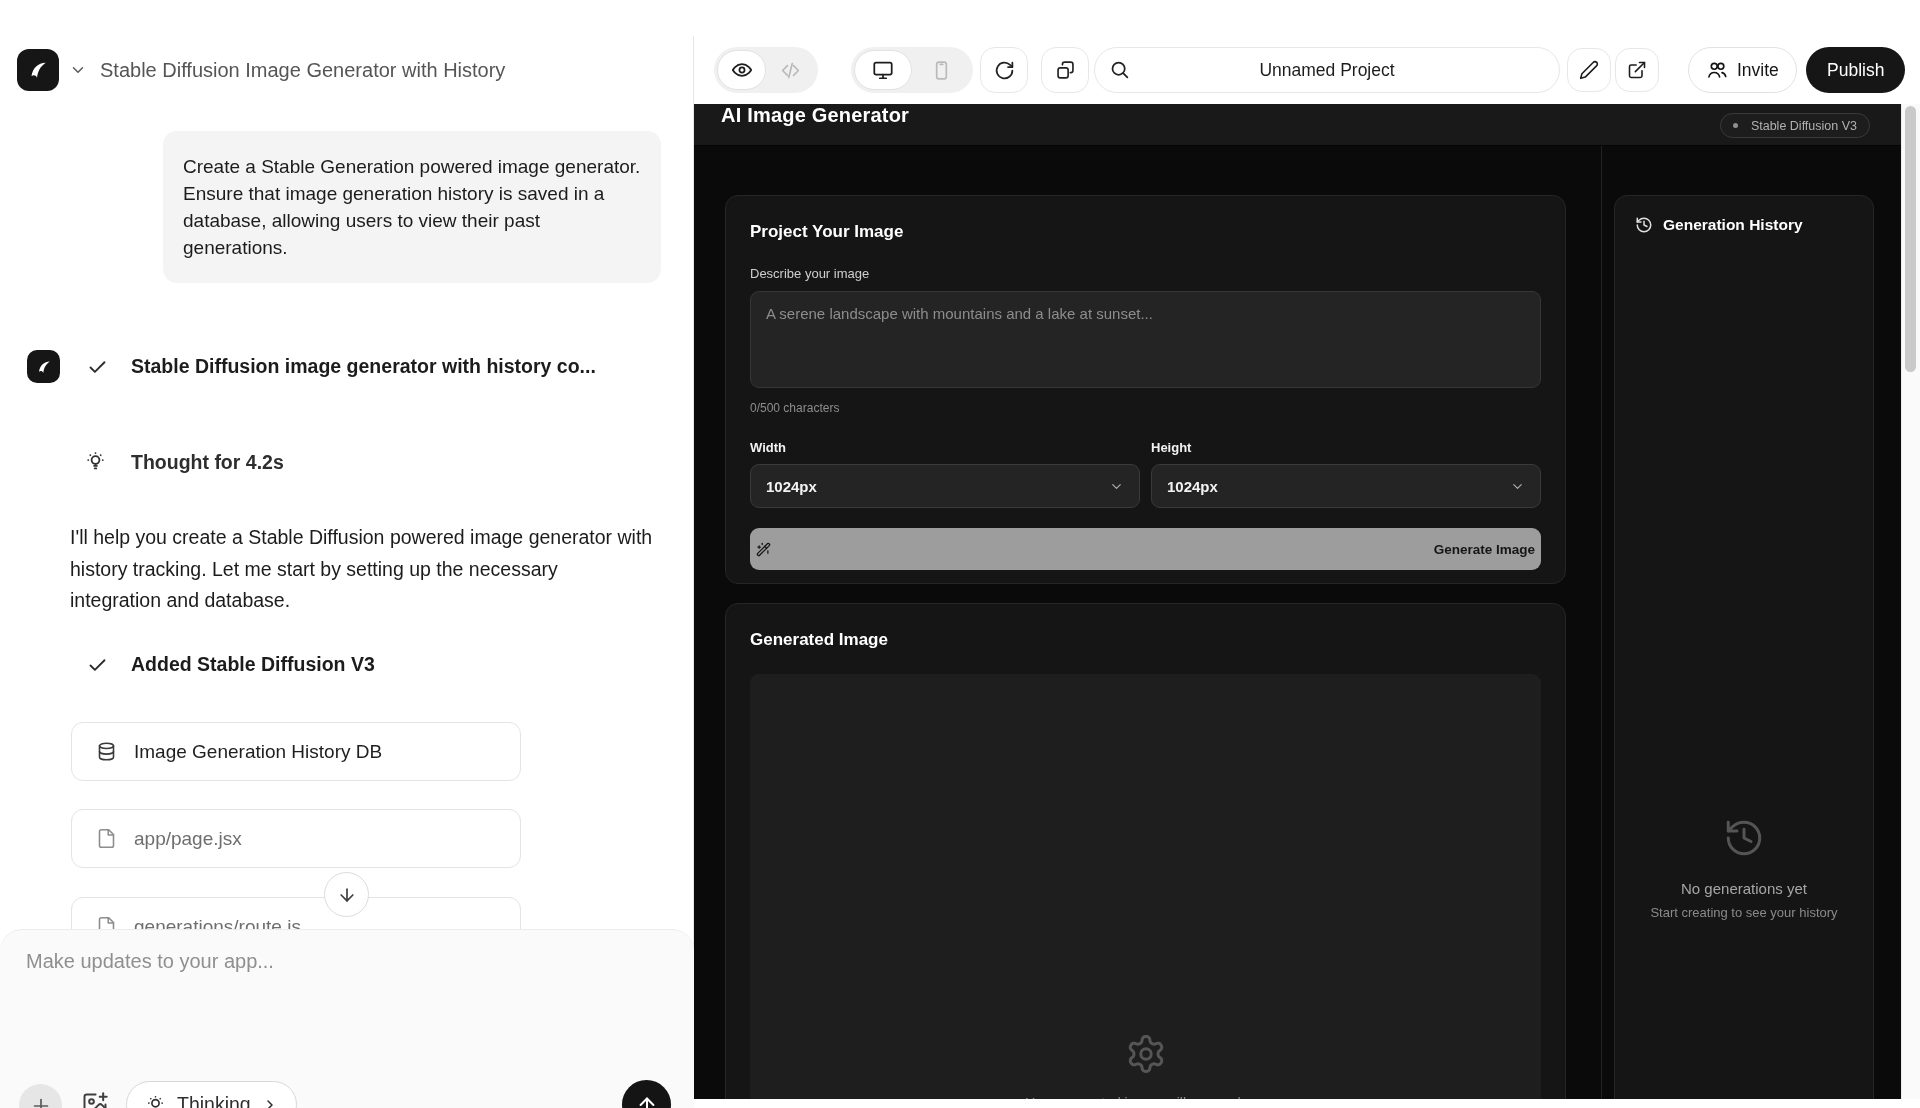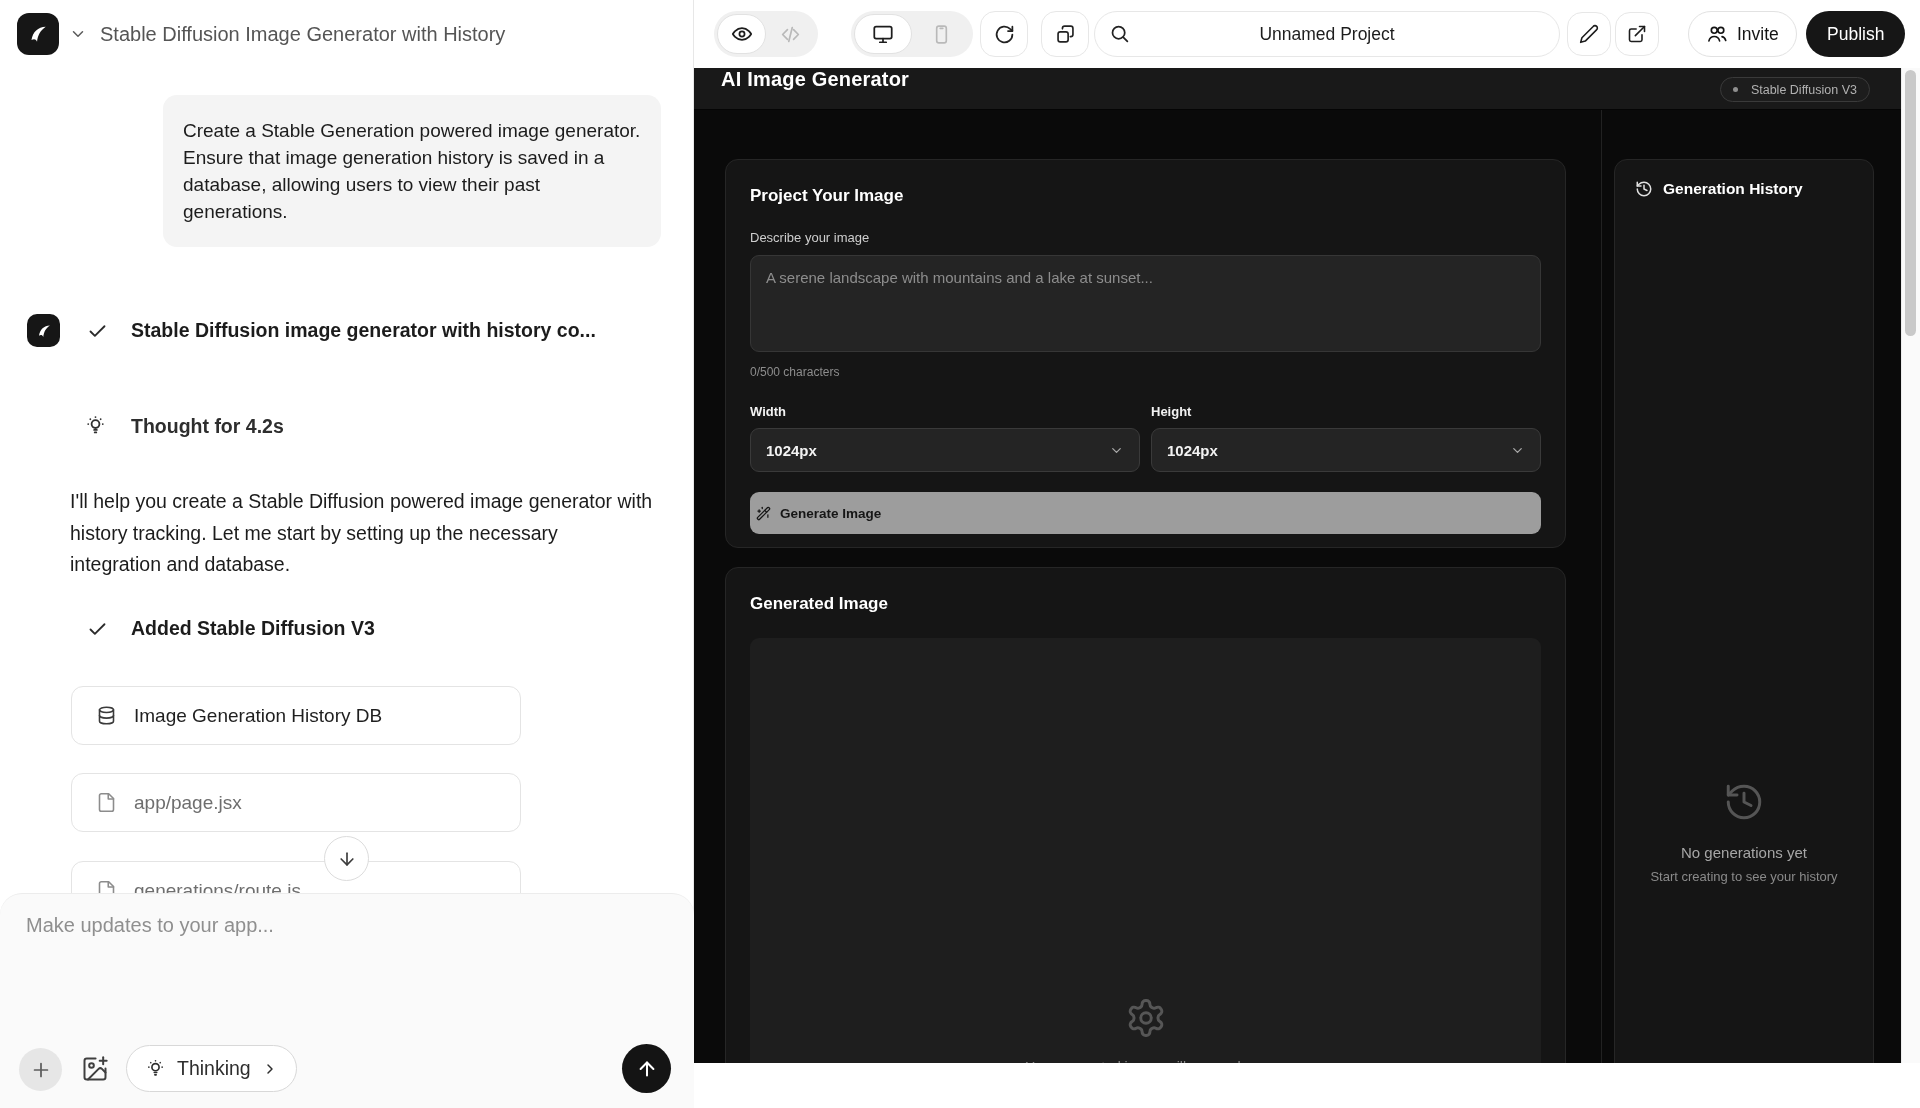--- a/index.html
+++ b/index.html
@@ -1,18 +1,18 @@
 <!DOCTYPE html>
 <html><head>
 <meta charset="utf-8">
 <style>
   html,body{margin:0;padding:0;}
   body{width:1920px;height:1108px;overflow:hidden;background:#fff;
        font-family:"Liberation Sans",sans-serif;-webkit-font-smoothing:antialiased;}
-  #app{position:relative;width:1920px;height:900px;}
+  #app{position:relative;width:1920px;height:900px;margin-top:36px;}
   svg{display:block;}
 
   
   .chat-panel{position:absolute;left:0;top:0;width:694px;height:1108px;background:#fff;
               border-right:1px solid #e7e7e7;box-sizing:border-box;}
   .chat-header{position:absolute;left:0;top:0;width:100%;height:68px;display:flex;align-items:center;
                padding-left:17px;box-sizing:border-box;}
   .logo{width:42px;height:42px;border-radius:12px;background:#161616;display:flex;align-items:center;justify-content:center;flex:0 0 auto;}
   .hdr-chev{margin:0 13px 0 10px;color:#5b5b5b;}
   .hdr-title{font-size:20px;color:#555;font-weight:400;margin:0;white-space:nowrap;}
@@ -101,21 +101,21 @@
   .cc-textarea{width:100%;height:97px;background:#242424;border:1px solid #363636;border-radius:9px;box-sizing:border-box;
                padding:13px 15px;font-size:15px;color:#eee;font-family:inherit;resize:none;outline:none;}
   .cc-textarea::placeholder{color:#8d8d8d;}
   .cc-count{font-size:12px;color:#8d8d8d;margin-top:9px;}
   .cc-grid{display:grid;grid-template-columns:1fr 1fr;gap:11px;margin-top:25px;}
   .cc-dim-label{font-size:13px;font-weight:700;color:#f2f2f2;margin-bottom:9px;}
   .cc-select{height:44px;background:#242424;border:1px solid #3a3a3a;border-radius:9px;display:flex;align-items:center;
              justify-content:space-between;padding:0 15px;font-size:15px;font-weight:600;color:#f2f2f2;box-sizing:border-box;}
   .cc-select .chev{color:#a9a9a9;}
   .cc-generate{margin-top:20px;height:42px;width:100%;background:#9d9d9d;border:none;border-radius:9px;display:flex;
-             align-items:center;justify-content:flex-start;gap:9px;font-size:13.5px;font-weight:700;color:#161616;font-family:inherit;}
+             align-items:center;justify-content:space-between;gap:9px;font-size:13.5px;font-weight:700;color:#161616;font-family:inherit;}
 
   .gen-card{left:31px;top:499px;width:841px;height:640px;padding:26px 24px;}
   .gen-box{position:relative;width:100%;height:545px;background:#1e1e1e;border-radius:9px;}
   .gen-gear{position:absolute;left:50%;top:359px;transform:translateX(-50%);color:#565656;}
   .gen-caption{position:absolute;left:0;top:421px;width:100%;text-align:center;font-size:14px;color:#8d8d8d;}
 
   .hist-card{left:920px;top:91px;width:260px;height:960px;padding:20px;}
   .hist-head{display:flex;align-items:center;gap:10px;color:#fff;}
   .hist-head .hi{color:#e0e0e0;}
   .hist-title{font-size:15.5px;font-weight:700;}

